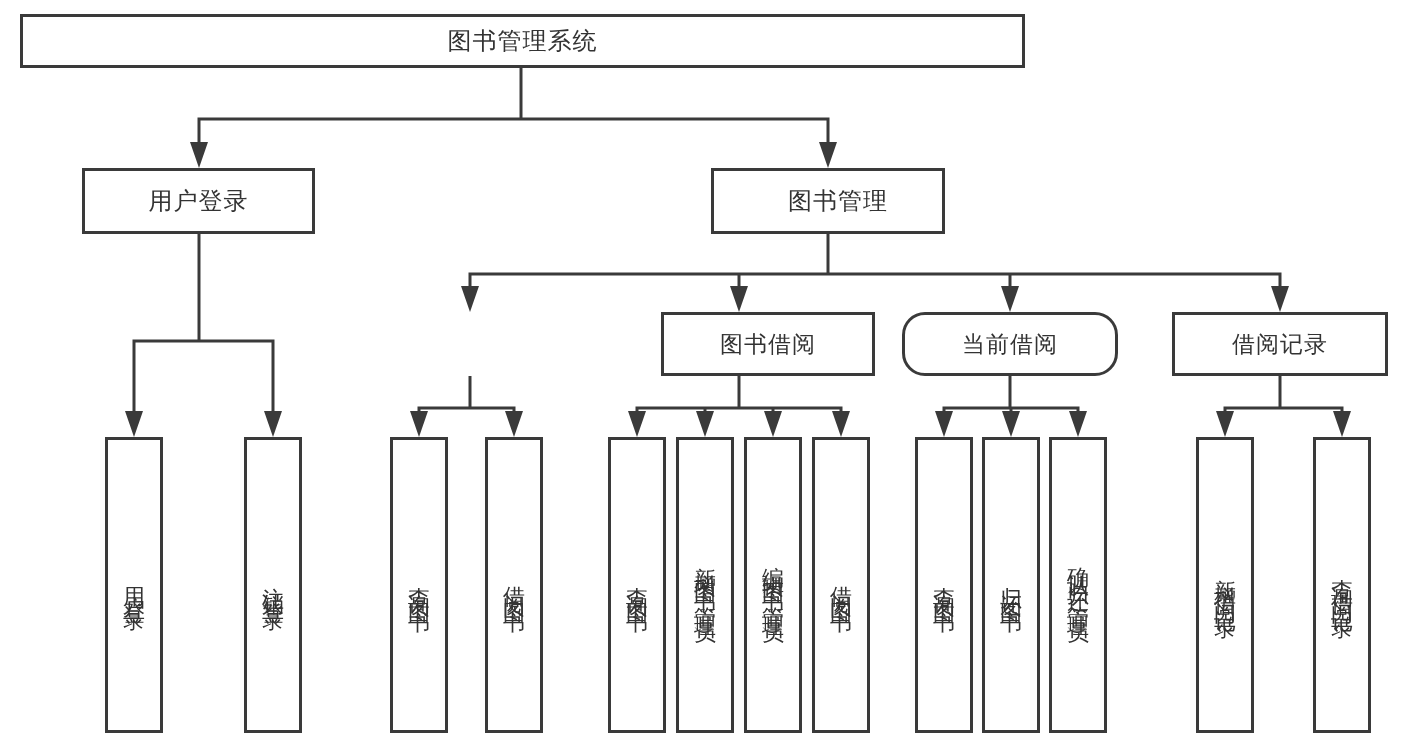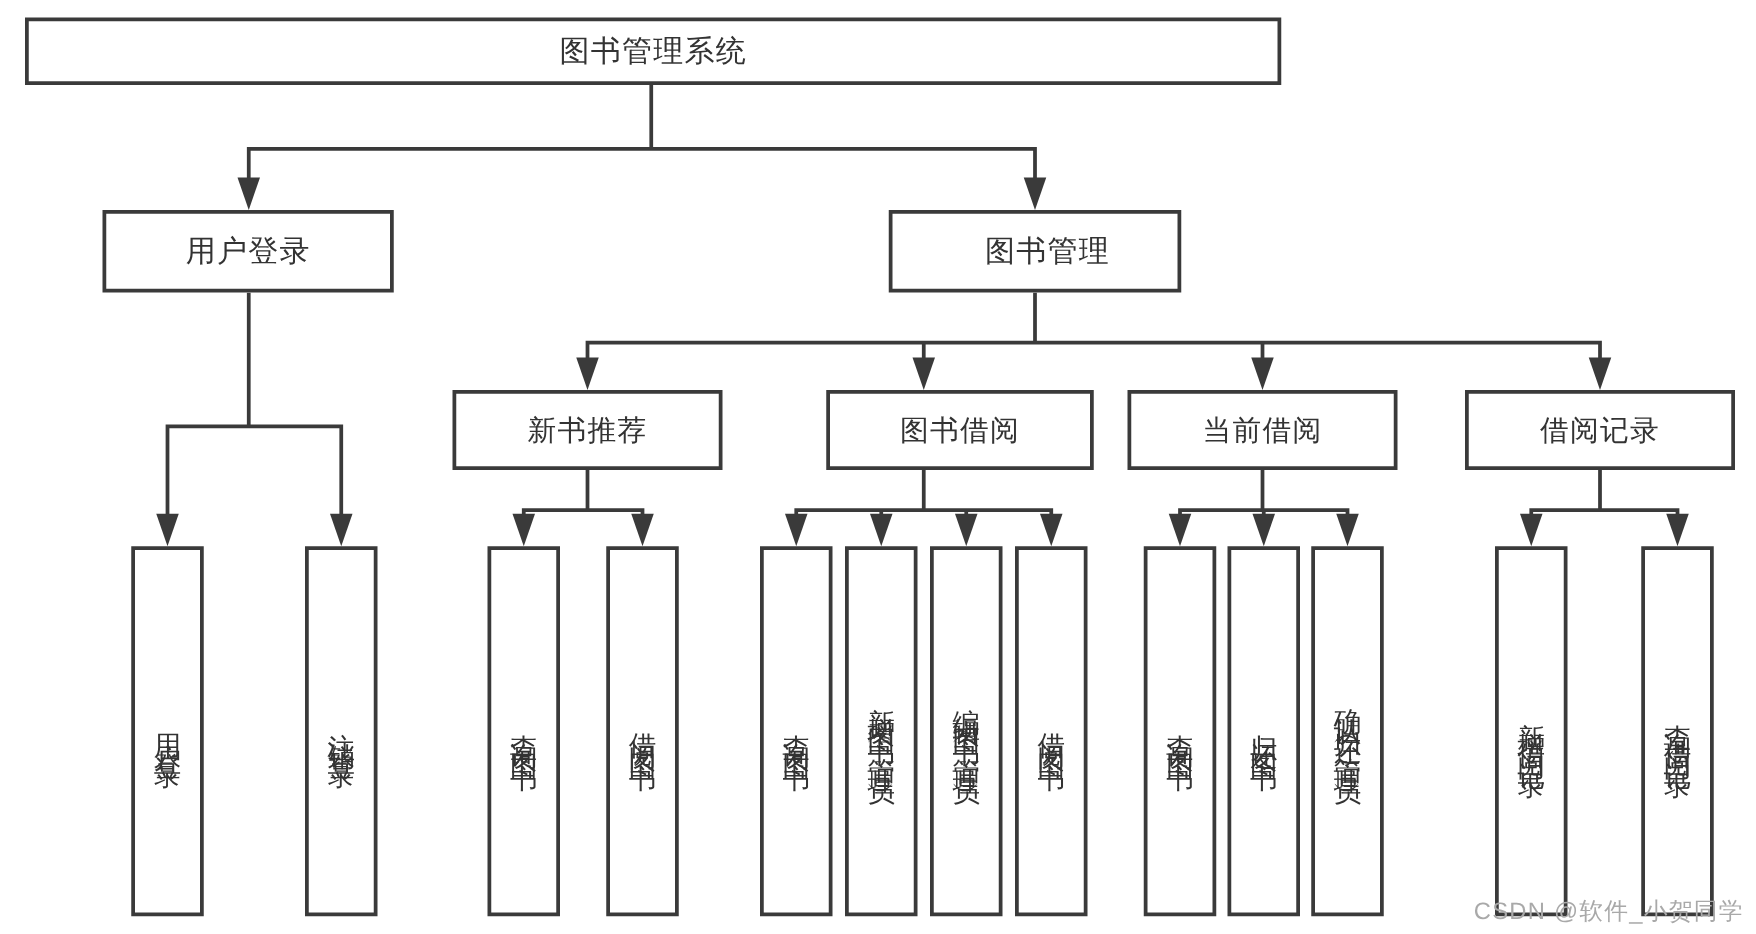--- a/index.html
+++ b/index.html
@@ -103,23 +103,22 @@
       <polygon points="1216,411 1234,411 1225,437"></polygon>
       <polygon points="1333,411 1351,411 1342,437"></polygon>
     </g>
   </svg>
 
   <div class="box lvl1" style="left:20px; top:14px; width:1005px; height:54px;">图书管理系统</div>
 
   <div class="box lvl2" style="left:82px; top:168px; width:233px; height:66px;">用户登录</div>
   <div class="box lvl2" style="left:711px; top:168px; width:234px; height:66px;padding-left:20px;">图书管理</div>
 
-  <div class="box lvl3" style="left:362px; top:312px; width:216px; height:64px;">新书推荐</div>
   <div class="box lvl3" style="left:661px; top:312px; width:214px; height:64px;">图书借阅</div>
-  <div class="box lvl3" style="left:902px; top:312px; width:216px; height:64px;">当前借阅</div>
+  <div class="box lvl3" style="left:902px; top:312px; width:216px; height:64px;border-radius:23px;">当前借阅</div>
   <div class="box lvl3" style="left:1172px; top:312px; width:216px; height:64px;">借阅记录</div>
 
   <div class="box vbox" style="left:105px; top:437px; width:58px; height:296px;">
     <span>用户登录</span>
   </div>
   <div class="box vbox" style="left:244px; top:437px; width:58px; height:296px;">
     <span>注销登录</span>
   </div>
 
   <div class="box vbox" style="left:390px; top:437px; width:58px; height:296px;">
@@ -152,15 +151,14 @@
     <span>确认归还（管理员）</span>
   </div>
 
   <div class="box vbox" style="left:1196px; top:437px; width:58px; height:296px;">
     <span>新增借阅记录</span>
   </div>
   <div class="box vbox" style="left:1313px; top:437px; width:58px; height:296px;">
     <span>查询借阅记录</span>
   </div>
 
-  <div class="watermark">CSDN @软件_小贺同学</div>
 
 </div>
 
 </body></html>

